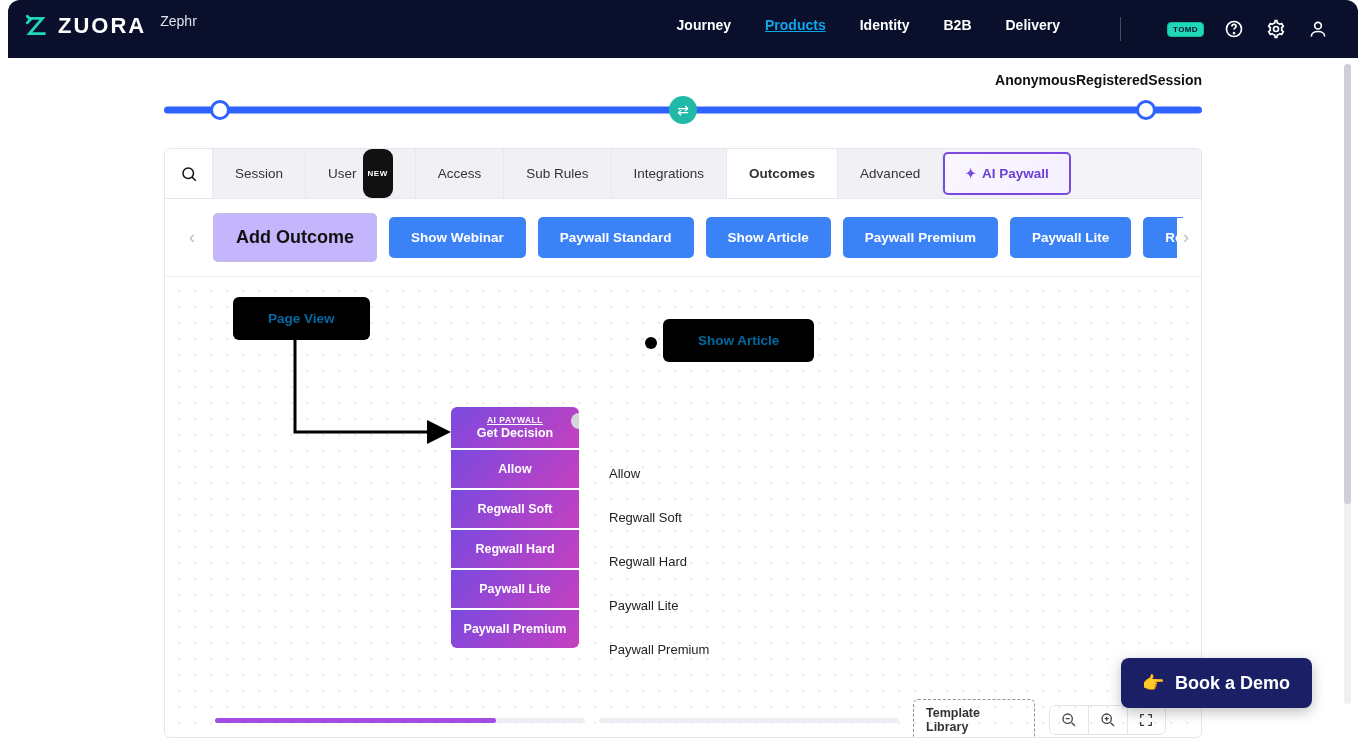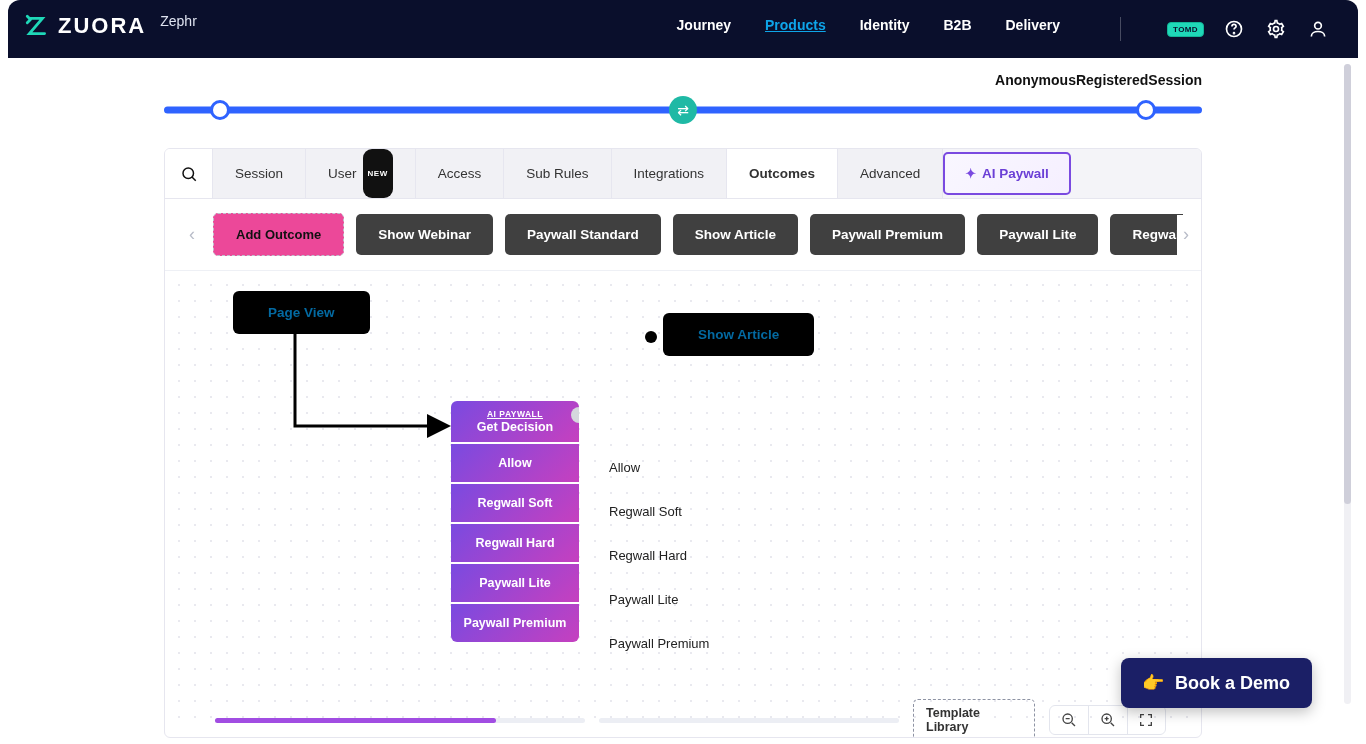--- a/index.html
+++ b/index.html
@@ -32,22 +32,22 @@
   .tabs { display: flex; align-items: stretch; border-bottom: 1px solid #e6e6ef; background: #f4f4f8; height: 50px; }
   .tab-search { width: 48px; display:flex; align-items:center; justify-content:center; border-right:1px solid #e6e6ef; background:#fff; cursor:pointer; }
   .tab { display:flex; align-items:center; padding:0 22px; font-size:13.5px; color:#333; border-right:1px solid #e6e6ef; background:#f1f1f5; cursor:pointer; gap:6px; white-space:nowrap; }
   .tab.active { background:#fff; font-weight:600; }
   .tab.ai { margin-left:auto; border:2px solid #7a4ae0; border-radius:5px; margin:3px 3px 3px 0; background:linear-gradient(135deg,#f9f7ff,#f5efff); padding:0 20px; color:#6b3fd6; font-weight:600; }
   .tab .badge-new { background:#111; color:#fff; font-size:8px; font-weight:800; padding:20px 5px; border-radius:9px; letter-spacing:.5px; }
   .ai-spark { color:#7a4ae0; font-size:13px; }
 
   .outcome-row { display:flex; align-items:center; gap:12px; padding:14px 18px; border-bottom:1px solid #eef0f5; position:relative; }
   .arrow-nav { width:18px; height:40px; display:flex; align-items:center; justify-content:center; color:#b8bcc8; cursor:pointer; font-size:18px; }
-  .add-outcome { border:1px dashed #bfc3ce; background:#ec4899; padding:13px 22px; border-radius:5px; font-weight:700; font-size:13px; cursor:pointer; }
-  .outcome-chip { background:#404040; color:#fff; padding:13px 22px; border-radius:5px; font-weight:700; font-size:13.5px; cursor:pointer; white-space:nowrap; }
+  .add-outcome { border:1px dashed #bfc3ce; background:#c4b5fd; padding:13px 22px; border-radius:5px; font-weight:700; font-size:18px; cursor:pointer; }
+  .outcome-chip { background:#3b82f6; color:#fff; padding:13px 22px; border-radius:5px; font-weight:700; font-size:13.5px; cursor:pointer; white-space:nowrap; }
   .outcome-row-inner { display:flex; gap:12px; overflow:hidden; flex:1; }
 
   
   .canvas { position:relative; height: 460px; background-image: radial-gradient(#e9e9ef 1px, transparent 1px); background-size: 16px 16px; background-position: 6px 6px; }
   .node { position:absolute; background:#000; color:#0369a1; border-radius:6px; display:flex; align-items:center; justify-content:center; font-weight:700; font-size:13.5px; padding:14px 35px; }
   .port-in { position:absolute; width:12px; height:12px; background:#000; border-radius:50%; }
   svg.flow { position:absolute; inset:0; width:100%; height:100%; pointer-events:none; }
 
   .ai-block { position:absolute; width:128px; border-radius:6px; overflow:hidden; }
   .ai-head { background:linear-gradient(135deg,#7a4ae0,#c640bf); color:#fff; text-align:center; padding:8px 6px; font-weight:700; font-size:12.5px; position:relative; }

